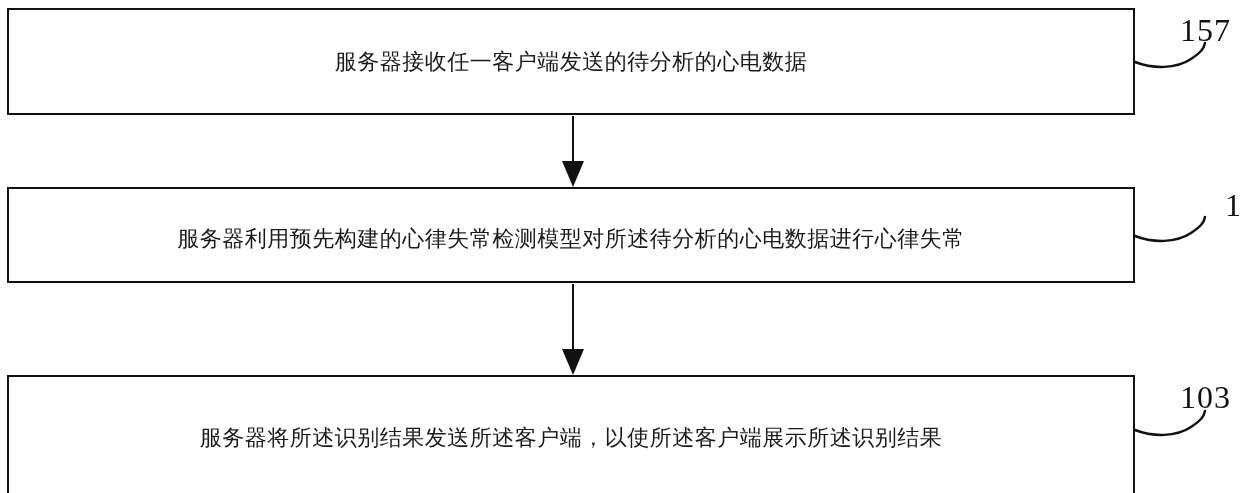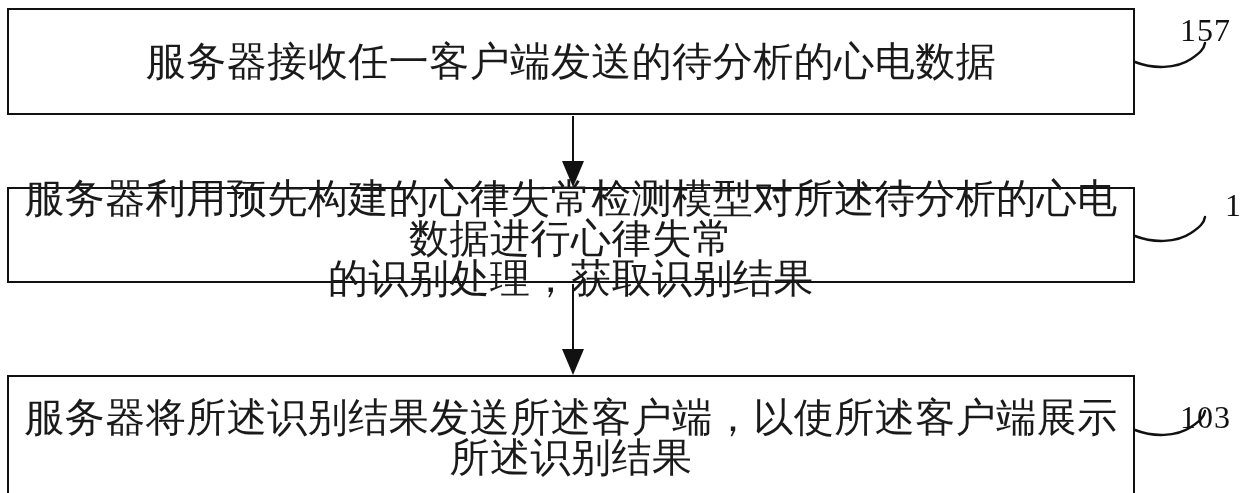--- a/index.html
+++ b/index.html
@@ -33,38 +33,38 @@
     background: #ffffff;
     display: flex;
     align-items: center;
     justify-content: center;
   }
   .flow-box.box1 { top: 8px;   height: 107px; }
   .flow-box.box2 { top: 187px; height: 96px;  }
   .flow-box.box3 { top: 375px; height: 126px; }
   .box-text {
     width: 100%;
-    font-size: 40px;
+    font-size: 22px;
     line-height: 40px;
     text-align: center;
     letter-spacing: 0.5px;
   }
   .box2 .box-text { padding-top: 8px; }
   .box-line { display: block; text-align: center; }
   .ref-label {
     position: absolute;
     left: 1180px;
     font-size: 32px;
     line-height: 32px;
     color: #111111;
     letter-spacing: 1px;
   }
   .ref-101 { top: 14px;  }
   .ref-102 { top: 189px; margin-left: 45px; }
-  .ref-103 { top: 401px; }
+  .ref-103 { top: 381px; }
 </style>
 </head>
 <body>
 
 <div class="canvas">
 
   <svg class="overlay" viewBox="0 0 1240 493" xmlns="http://www.w3.org/2000/svg">
 
     <g>
       <line x1="573" y1="116" x2="573" y2="163" stroke="#111111" stroke-width="2"></line>
@@ -83,21 +83,20 @@
 
   <div class="flow-box box1">
     <div class="box-text">
       <span class="box-line">服务器接收任一客户端发送的待分析的心电数据</span>
     </div>
   </div>
 
   <div class="flow-box box2">
     <div class="box-text">
       <span class="box-line">服务器利用预先构建的心律失常检测模型对所述待分析的心电数据进行心律失常</span>
-      <span class="box-line">的识别处理，获取识别结果</span>
     </div>
   </div>
 
   <div class="flow-box box3">
     <div class="box-text">
       <span class="box-line">服务器将所述识别结果发送所述客户端，以使所述客户端展示所述识别结果</span>
     </div>
   </div>
 
   <div class="ref-label ref-101">157</div>

